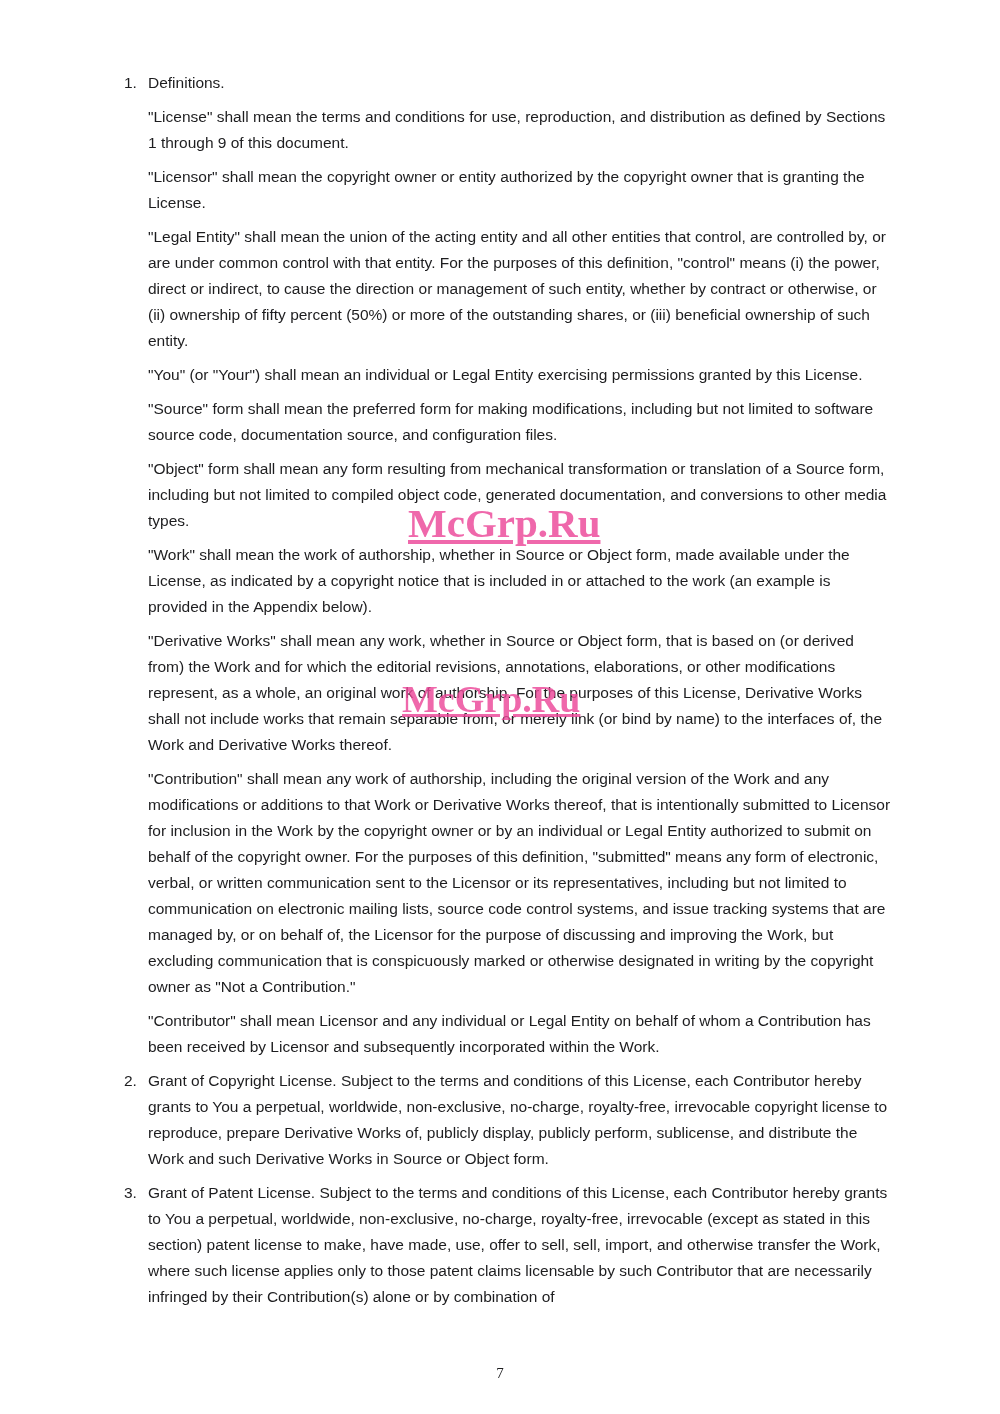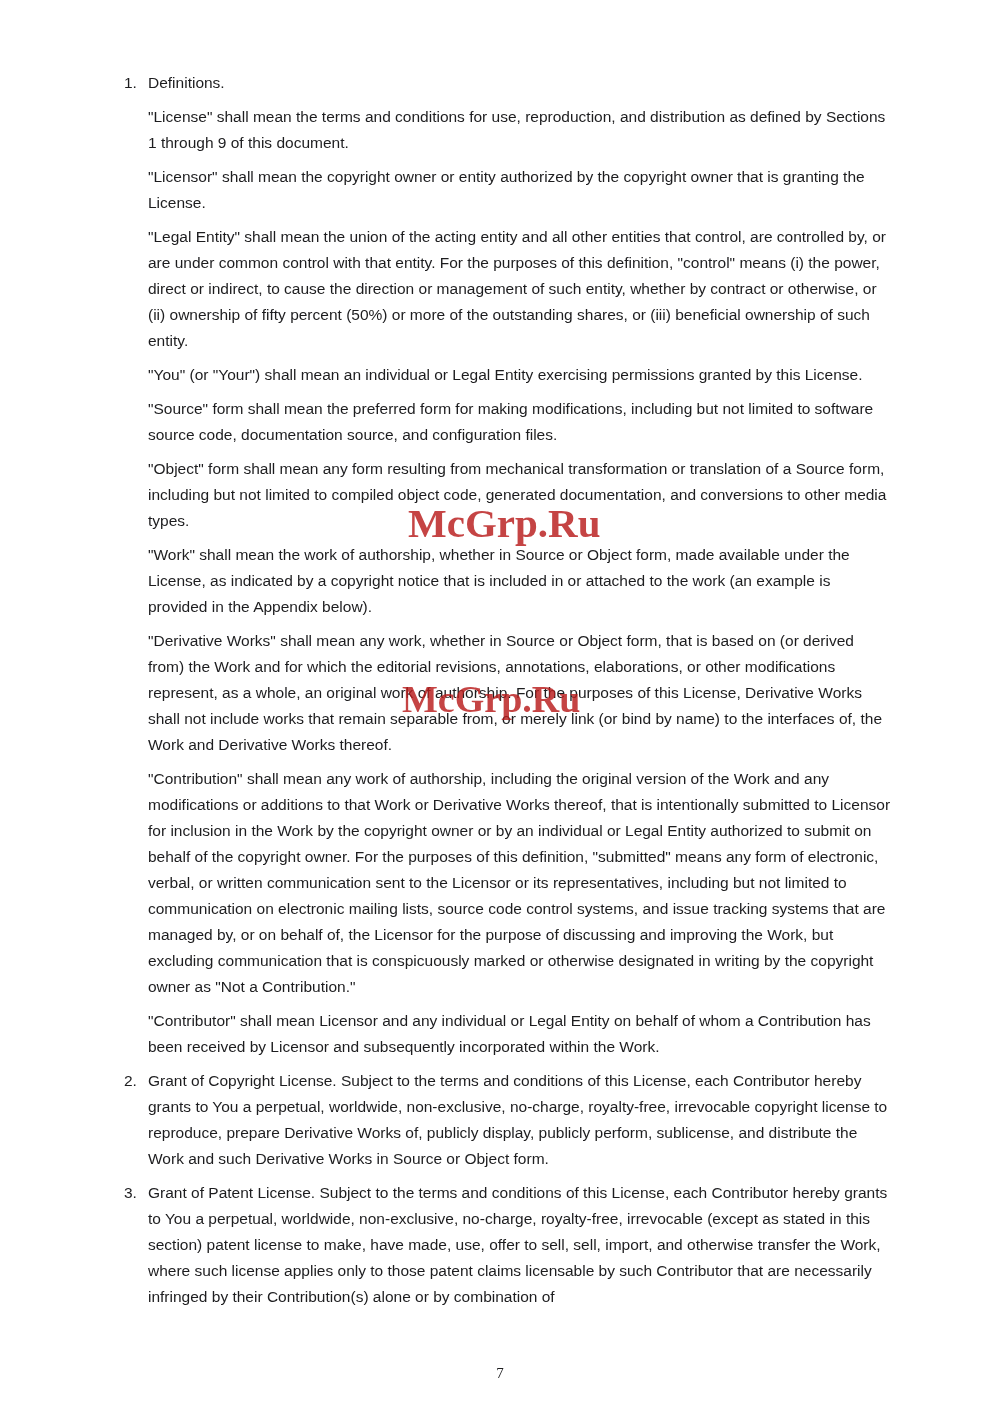--- a/index.html
+++ b/index.html
@@ -37,24 +37,25 @@
     margin: 0 7px 8px 0;
     text-align: left;
   }
   .para:last-child {
     margin-bottom: 0;
   }
   .watermark {
     position: absolute;
     font-family: "Liberation Serif", serif;
     font-weight: bold;
-    color: #b91c1c;
+    color: #ec4899;
     opacity: 0.82;
     white-space: nowrap;
     pointer-events: none;
+    text-decoration: underline;
   }
   .wm1 {
     left: 408px;
     top: 510px;
     font-size: 41px;
   }
   .wm2 {
     left: 402px;
     top: 686px;
     font-size: 38px;

